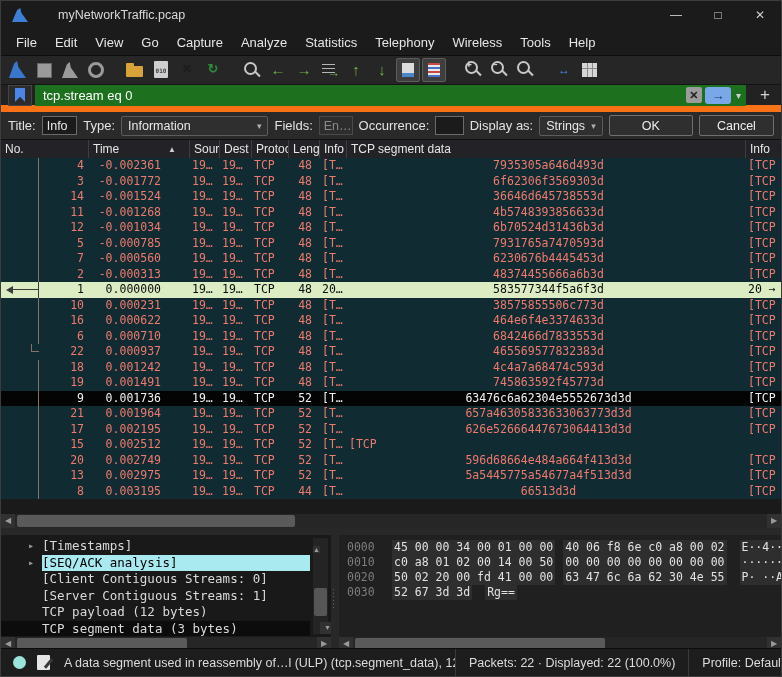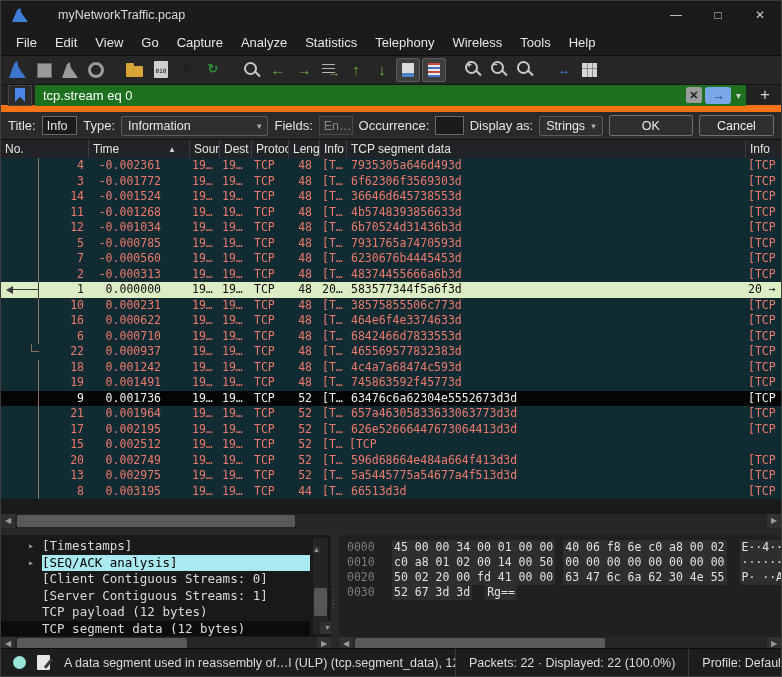--- a/index.html
+++ b/index.html
@@ -87,21 +87,21 @@
   .ce-caret{color:#b0b0b0;font-size:9px;margin-left:6px;}
   .ce-btn{height:21px;background:#2f2f2f;border:1px solid #707070;border-radius:2px;color:#eeeeee;font-size:12.5px;
     display:flex;align-items:center;justify-content:center;box-sizing:border-box;}
 
   
   .pheader{position:absolute;top:139px;left:0;right:0;height:18px;background:#232327;display:flex;font-size:12px;color:#e6e6e6;}
   .hcell{display:flex;align-items:center;padding-left:4px;border-right:1px solid #3d3d44;box-sizing:border-box;
     white-space:nowrap;overflow:hidden;flex-shrink:0;}
   .hcell .sort{margin-left:auto;margin-right:13px;font-size:8px;color:#cfcfcf;}
   .c0{width:88px;}.c1{width:101px;}.c2{width:30px;}.c3{width:32px;}.c4{width:37px;}
-  .c5{width:31px;}.c6{width:27px;}.c7{width:399px;}.c8{flex:1;min-width:0;border-right:none;}
+  .c5{width:31px;}.c6{width:27px;}.c7{width:399px;text-align:center;}.c8{flex:1;min-width:0;border-right:none;}
   .plist{position:absolute;top:157px;left:0;right:0;height:341px;background:#181818;
     font-family:"DejaVu Sans Mono",monospace;font-size:11.5px;overflow:hidden;}
   .prow{display:flex;height:15.5px;line-height:15.5px;background:#102b31;color:#ee7a6e;position:relative;white-space:nowrap;}
   .prow.selected{background:#dcedc3;color:#0c0c0c;}
   .prow.dark{background:#040404;color:#f0f0f0;}
   .pcell{overflow:hidden;box-sizing:border-box;flex-shrink:0;}
   .pcell.c0{text-align:right;padding-right:5px;}
   .pcell.c1{text-align:right;padding-right:29px;}
   .pcell.c2,.pcell.c3,.pcell.c4,.pcell.c6{padding-left:2px;}
   .pcell.c5{text-align:right;padding-right:8px;}
@@ -573,21 +573,21 @@
           <div class="drow">
             <span class="darr"></span>
             <span class="dlabel">[Server Contiguous Streams: 1]</span>
           </div>
           <div class="drow">
             <span class="darr"></span>
             <span class="dlabel">TCP payload (12 bytes)</span>
           </div>
           <div class="drow dalt">
             <span class="darr"></span>
-            <span class="dlabel">TCP segment data (12 bytes)</span>
+            <span class="dlabel">TCP segment data (3 bytes)</span>
           </div>
         </div>
       <div class="dvsb">
         <span class="va">▲</span>
         <span class="vthumb"></span>
         <span class="va down">▼</span>
       </div>
       <div class="dhsb">
         <span class="sb-btn">◀</span>
         <span class="sb-track">

